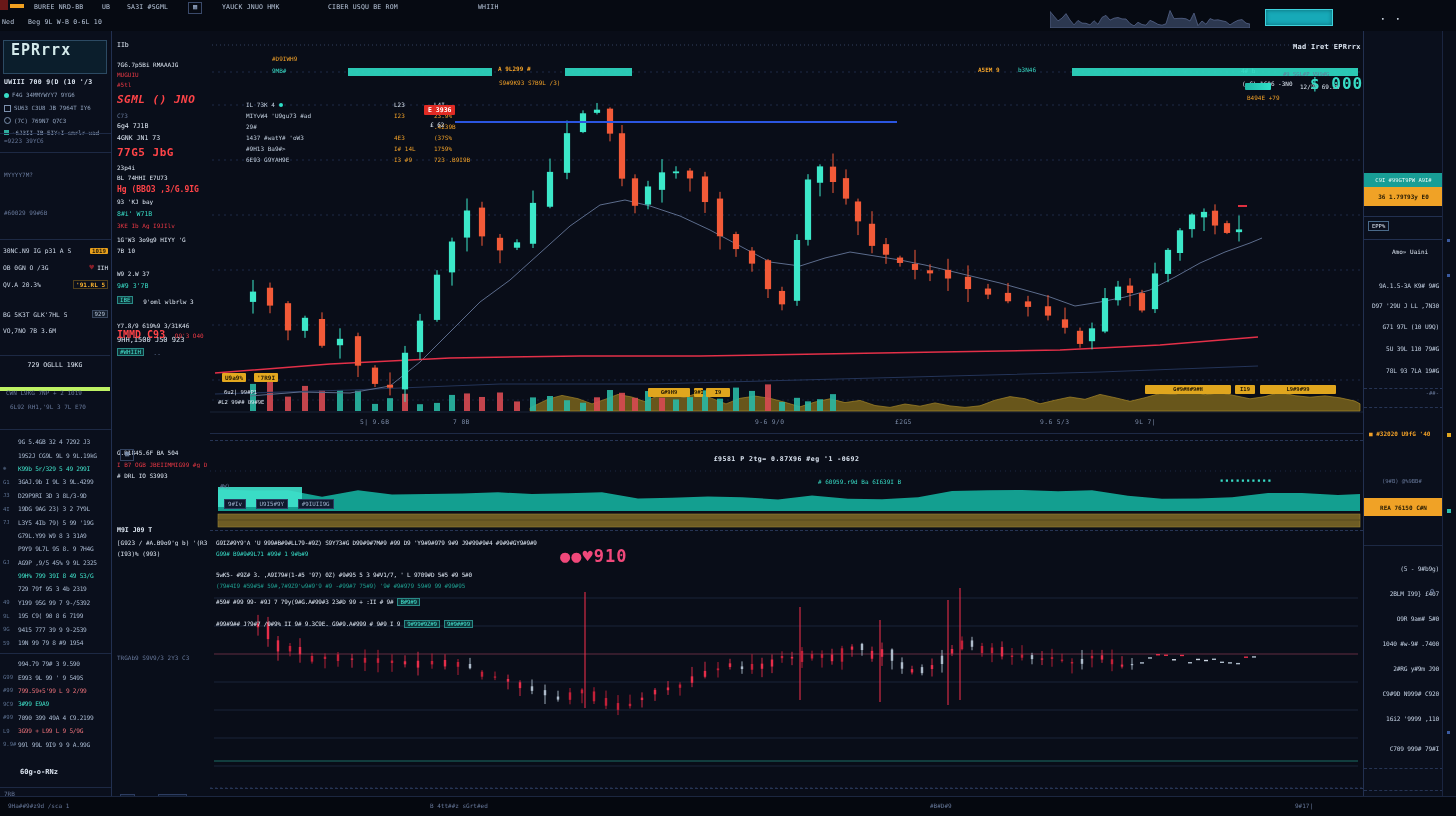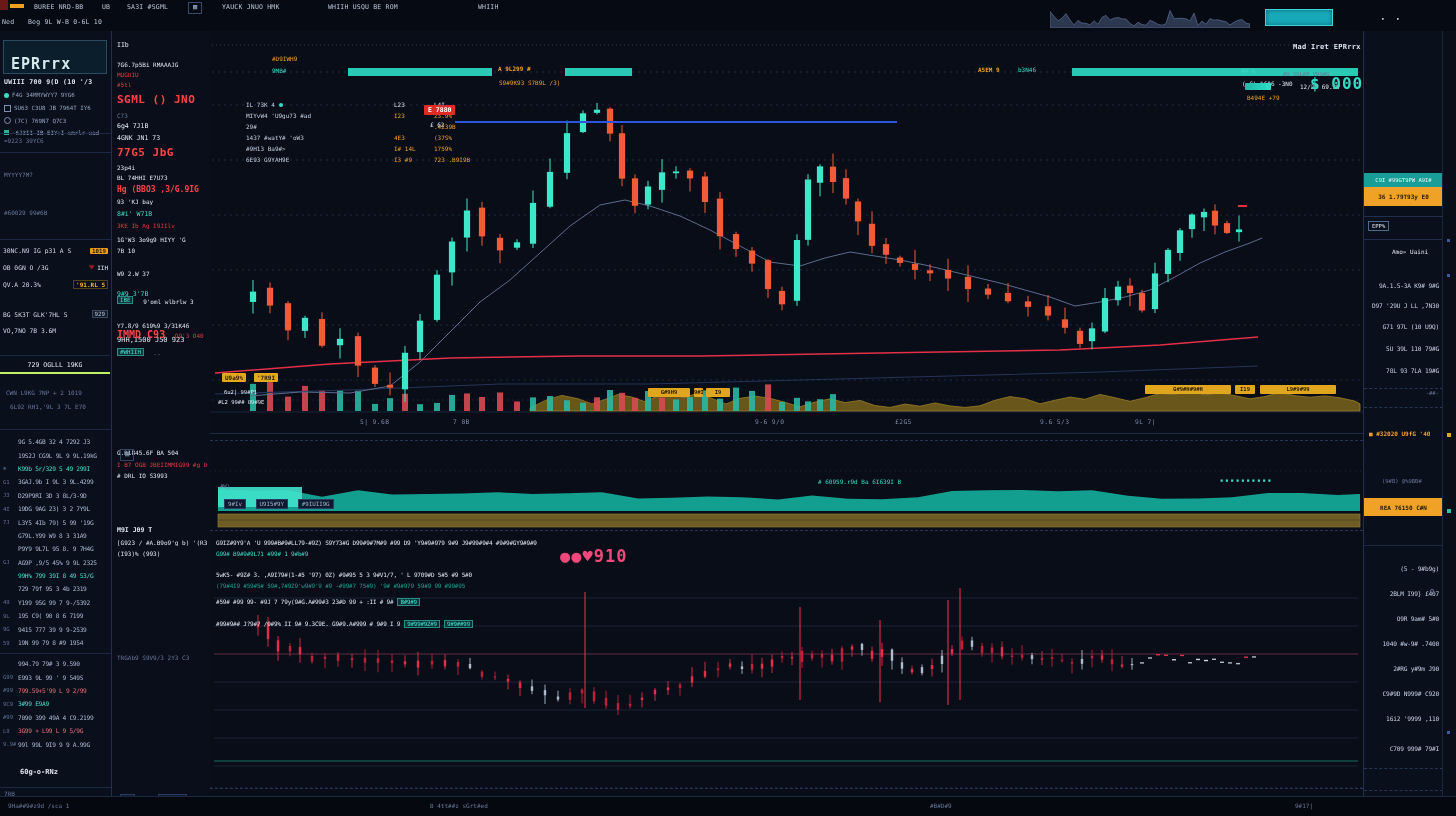--- a/index.html
+++ b/index.html
@@ -16,21 +16,21 @@
   #topbar{left:0;top:0;width:1456px;height:31px;background:#060a12;border-bottom:1px solid #1f2c4a}
   .menu-item{position:absolute;top:3px;font-size:6.5px;color:#b8c6da;letter-spacing:.2px}
   
   #lsb{left:0;top:31px;width:111px;height:765px;background:#0a0f1c;border-right:1px solid #223050}
   #col2{left:112px;top:31px;width:98px;height:765px;background:#090e1a;border-right:1px solid #223050}
   #chartreg{left:210px;top:31px;width:1153px;height:765px;background:#090d18}
   #rpanel{left:1363px;top:31px;width:79px;height:765px;background:#0a0f1c;border-left:1px solid #223050}
   #rstrip{left:1442px;top:31px;width:14px;height:765px;background:#090e19;border-left:1px solid #1a2540}
   #botbar{left:0;top:796px;width:1456px;height:20px;background:#05080f;border-top:1px solid #1c2740}
   .titlebox{left:3px;top:9px;width:104px;height:34px;background:#0b1e2c;border:1px solid #2c4a63;
-            display:flex;align-items:flex-end;padding-left:7px;box-sizing:border-box}
+            display:flex;align-items:flex-start;padding-left:7px;box-sizing:border-box}
   .titlebox span{font-size:15px;letter-spacing:1px;color:#d3e9ea;font-weight:bold}
   .chk{position:absolute;left:4px;display:flex;align-items:center;gap:3px;font-size:5.8px;color:#93a5c0;white-space:nowrap;width:104px;overflow:hidden}
   .ico{display:inline-block;width:5px;height:5px;flex:0 0 5px}
   .statrow{position:absolute;left:3px;width:105px;display:flex;align-items:center;font-size:6.3px;color:#cdd8e8;white-space:nowrap}
   .obadge{background:#e8a01c;color:#241a06;font-size:5.8px;padding:0 2px;font-weight:bold;border-radius:1px}
   .gbadge{background:#17202fcc;border:1px solid #39475f;color:#b6c4d8;font-size:5.8px;padding:0 2px}
   .obtext{border:1px solid #51401c;color:#ffb62e;font-size:6px;padding:0 2px;font-weight:bold}
   .trow{display:flex;height:13.4px;align-items:center;font-size:6.2px;color:#a9b9d0;padding:0 2px 0 3px}
   .trow .g{width:15px;color:#5c7090;font-size:5.6px;flex:0 0 15px}
   .trow .tx{flex:1;white-space:nowrap;overflow:hidden;letter-spacing:-.3px}
@@ -54,21 +54,21 @@
 <body>
 
 <div id="topbar" class="abs">
   <div class="abs" style="left:0;top:0;width:8px;height:10px;background:#6a1818"></div>
   <div class="abs" style="left:10px;top:4px;width:14px;height:4px;background:#f0a020"></div>
   <div id="menu-items">
       <div class="abs menu-item" style="left: 34px;">BUREE NRD-BB</div>
       <div class="abs menu-item" style="left: 102px;">UB</div>
       <div class="abs menu-item" style="left: 127px;">SA3I #SGML</div>
       <div class="abs menu-item" style="left: 222px;">YAUCK JNUO HMK</div>
-      <div class="abs menu-item" style="left: 328px;">WHIIH USQU BE ROM</div>
+      <div class="abs menu-item" style="left: 328px;">CIBER USQU BE ROM</div>
       <div class="abs menu-item" style="left: 478px;">WHIIH</div>
     </div>
   <div class="abs" style="left:188px;top:2px;width:12px;height:10px;border:1px solid #3a4a6a;color:#8fa2c0;font-size:7px;line-height:9px;text-align:center">▦</div>
   <div class="abs menu-item" style="left:2px;top:18px">Ned</div>
   <div class="abs menu-item" style="left:28px;top:18px">Beg 9L W-B  0-6L 10</div>
   <svg id="topspark" class="abs" style="left:1050px;top:4px" width="200" height="24">
       <path d="M0,24 L0,7.4 L4,12.2 L8,16.9 L12,14.1 L16,9.6 L20,16.0 L24,20.9 L28,16.4 L32,19.1 L36,19.3 L40,20.9 L44,16.7 L48,20.4 L52,13.4 L56,11.4 L60,16.1 L64,14.2 L68,13.5 L72,14.9 L76,15.0 L80,19.5 L84,21.9 L88,18.3 L92,20.5 L96,21.2 L100,16.3 L104,18.1 L108,20.4 L112,21.2 L116,19.8 L120,6.5 L124,14.7 L128,14.4 L132,14.3 L136,14.8 L140,17.0 L144,9.1 L148,21.6 L152,17.0 L156,20.3 L160,14.6 L164,16.2 L168,15.8 L172,16.8 L176,17.7 L180,20.9 L184,18.3 L188,16.3 L192,15.6 L196,19.1 L200,20.1 L200,24 Z" fill="#2c3850" stroke="#55648a" stroke-width="0.8"></path>
     </svg>
   <div class="abs" style="left:1265px;top:9px;width:66px;height:15px;background:#17a9b8;border:1px solid #3ed2dc;box-shadow:inset 0 0 4px #0b6a74"></div>
   <div class="abs w f6" style="left:1381px;top:15px">•</div>
@@ -119,21 +119,21 @@
         <div class="obtext">'91.RL 5</div>
       </div>
       <div class="statrow" style="top: 279px;">
         <div style="flex: 1 1 0%; overflow: hidden;">BG 5K3T GLK'7HL 5</div>
         <div class="gbadge">929</div>
       </div>
       <div class="statrow" style="top: 296px;">
         <div style="flex: 1 1 0%; overflow: hidden;">VO,7NO 7B 3.6M</div>
       </div>
     </div>
-  <div class="abs" style="left:0;top:324px;width:110px;height:19px;border-top:1px solid #1d2944;border-bottom:2px solid #bef264;box-sizing:border-box">
+  <div class="abs" style="left:0;top:324px;width:110px;height:36px;border-top:1px solid #1d2944;border-bottom:4px solid #bef264;box-sizing:border-box">
     <div class="w f65 nw" style="text-align:center;margin-top:5px">729 OGLLL 19KG</div>
   </div>
   <div class="abs d f6 nw" style="left:6px;top:358px">CWN L9KG 7NP + 2  1019</div>
   <div class="abs d f6 nw" style="left:10px;top:372px">6L92 RH1,'9L 3  7L E70</div>
   <div class="hline" style="top:398px"></div>
   <div id="lsb-table" class="abs" style="left:0;top:404px;width:110px">
       <div class="trow">
         <div class="g"></div>
         <div class="tx">9G 5.4GB 32 4 7292 J3</div>
       </div>
@@ -233,35 +233,35 @@
   <div class="hline" style="top:756px"></div>
   <div class="abs d f6" style="left:4px;top:759px">7RB</div>
 </div>
 
 <div id="col2" class="abs">
   <div id="col2-lines">
       <div class="c2line w f65" style="top: 10px;">IIb</div>
       <div class="c2line w f6" style="top: 30px;">7G6.7p5Bi  RMAAAJG</div>
       <div class="c2line r f6" style="top: 40px;">MUGUIU</div>
       <div class="c2line r f6" style="top: 50px;">#5tl</div>
-      <div class="c2line rb" style="top: 62px; font-size: 11px; letter-spacing: 0.5px;">SGML () JNO</div>
+      <div class="c2line rb" style="top: 62px; font-size: 11px; letter-spacing: 0.5px; font-style: italic;">SGML () JNO</div>
       <div class="c2line d f6" style="top: 81px;">C73</div>
       <div class="c2line w f65" style="top: 91px;">6g4 7J1B</div>
       <div class="c2line w f65" style="top: 103px;">4GNK JN1 73</div>
       <div class="c2line rb" style="top: 115px; font-size: 11px; letter-spacing: 0.5px;">77G5 JbG</div>
       <div class="c2line w f6" style="top: 133px;">23p4i</div>
       <div class="c2line w f6" style="top: 143px;">BL 74HHI E7U73</div>
       <div class="c2line rb f8" style="top: 154px;">Hg (BBO3 ,3/G.9IG</div>
       <div class="c2line w f6" style="top: 167px;">93 'KJ bay</div>
       <div class="c2line t f65" style="top: 179px;">8#i' W71B</div>
       <div class="c2line r f6" style="top: 191px;">3KE Ib    Ag I9JIlv</div>
       <div class="c2line w f6" style="top: 205px;">1G'W3 3o9g9 HIYY 'G</div>
       <div class="c2line w f6" style="top: 216px;">7B 10</div>
       <div class="c2line w f6" style="top: 239px;">W9 2.W 37</div>
-      <div class="c2line t f65" style="top: 259px;">9#9 3'7B</div>
+      <div class="c2line t f65" style="top: 251px;">9#9 3'7B</div>
       <div class="c2line w f6" style="top: 291px;">Y7.8/9  619%9 3/31K46</div>
       <div class="c2line w f7" style="top: 305px;">9HH,1500 J50 923</div>
       <div class="c2line w f6" style="top: 418px;">G.R1845.6F BA 504</div>
       <div class="c2line r f6" style="top: 430px;">I B7 OGB JBEIIMMIG99 #g DG-</div>
       <div class="c2line w f6" style="top: 441px;"># DRL IO S3993</div>
       <div class="c2line w f65 b" style="top: 495px;">M9I J09 T</div>
       <div class="c2line w f6" style="top: 508px;">[G923 / #A.B9o9'g b) '(R3I [7ID]</div>
       <div class="c2line w f6" style="top: 519px;">(I93)% (993)</div>
       <div class="c2line d f6" style="top: 623px;">TRGAb9 S9V9/3 2Y3 C3</div>
     </div>
@@ -528,21 +528,21 @@
         <div class="v1">I# 14L</div>
         <div class="v2">1759%</div>
       </div>
       <div class="legrow">
         <div class="ll">6E93 G9YAH9E</div>
         <div class="v1">I3 #9</div>
         <div class="v2">723 .B9I9B</div>
       </div>
     </div>
 
-  <div class="abs" style="left:214px;top:74px;background:#e02b24;color:#fff;font-size:6.5px;font-weight:bold;padding:1px 4px;border-radius:1px">E 7880</div>
+  <div class="abs" style="left:214px;top:74px;background:#e02b24;color:#fff;font-size:6.5px;font-weight:bold;padding:1px 4px;border-radius:1px">E 3936</div>
   <div class="abs w f6 nw" style="left:220px;top:90px">£ 62</div>
 
   <div class="abs ybtn" style="left:12px;top:342px">U9a9%</div>
   <div class="abs ybtn" style="left:44px;top:342px">'7R9I</div>
   <div class="abs w f5 nw" style="left:14px;top:358px">6u2| 99#P1</div>
   <div class="abs w f5 nw" style="left:8px;top:368px">#L2 99## 09#9E</div>
   <div class="ybadge" style="left:438px;top:357px;width:42px">G#9H9</div>
   <div class="ybadge" style="left:484px;top:357px;width:9px">9#I</div>
   <div class="ybadge" style="left:496px;top:357px;width:24px">I9</div>
   <div class="ybadge" style="left:935px;top:354px;width:86px">G#9#H#9#H</div>
@@ -563,20 +563,21 @@
   <svg id="band-svg" class="abs" style="left:0;top:409px" width="1153" height="121">
       <g>
         <line x1="0" y1="0.5" x2="1153" y2="0.5" stroke="#263454" stroke-width="1" stroke-dasharray="2,3"></line>
         <line x1="0" y1="31" x2="1153" y2="31" stroke="#1c2944" stroke-width="1" stroke-dasharray="1,4"></line>
         <path d="M8,71 L8,49.6 L42,50.4 L78,50.2 L112,56.8 L148,50.3 L182,54.6 L218,53.9 L252,53.6 L288,52.3 L322,54.0 L358,53.3 L392,52.3 L428,58.4 L462,57.8 L498,56.6 L532,57.2 L568,59.5 L602,55.6 L638,58.8 L672,59.3 L708,57.3 L742,50.9 L778,50.3 L812,50.0 L848,51.2 L882,50.2 L918,55.8 L952,58.7 L988,58.6 L1022,57.3 L1058,53.0 L1092,53.1 L1128,54.9 L1150,54.0 L1150,71 Z" fill="#14a897" opacity="0.95"></path>
         <rect x="8" y="47" width="84" height="20" fill="#3fe2cc" opacity="0.9"></rect>
         <rect x="8" y="74" width="1142" height="13" fill="#6e5c24" stroke="#9a8435" stroke-width="0.6"></rect>
         <line x1="8" y1="80" x2="1150" y2="80" stroke="#57481c" stroke-width="1"></line>
       </g>
     </svg>
+  <div class="abs w f65 b nw" style="left:0;top:424px;width:1153px;text-align:center;letter-spacing:.5px">£9581 P  2tg= 0.87X96 #eg '1  -0692</div>
   <div class="abs d f5 nw" style="left:10px;top:452px">#W)</div>
   <div class="abs" style="left:14px;top:460px">
     <span class="dbtn">9#Iv</span>
     <span class="dbtn">U9I5#9Y</span>
     <span class="dbtn">#9IUII9G</span>
   </div>
   <div class="abs t f6 nw" style="left:608px;top:447px"># 60959.r9d Ba 6I639I B</div>
   <div class="abs t f5 nw" style="left:1010px;top:446px;letter-spacing:2px">▪▪▪▪▪▪▪▪▪▪</div>
   <div class="hline dashl" style="top:499px"></div>
 

